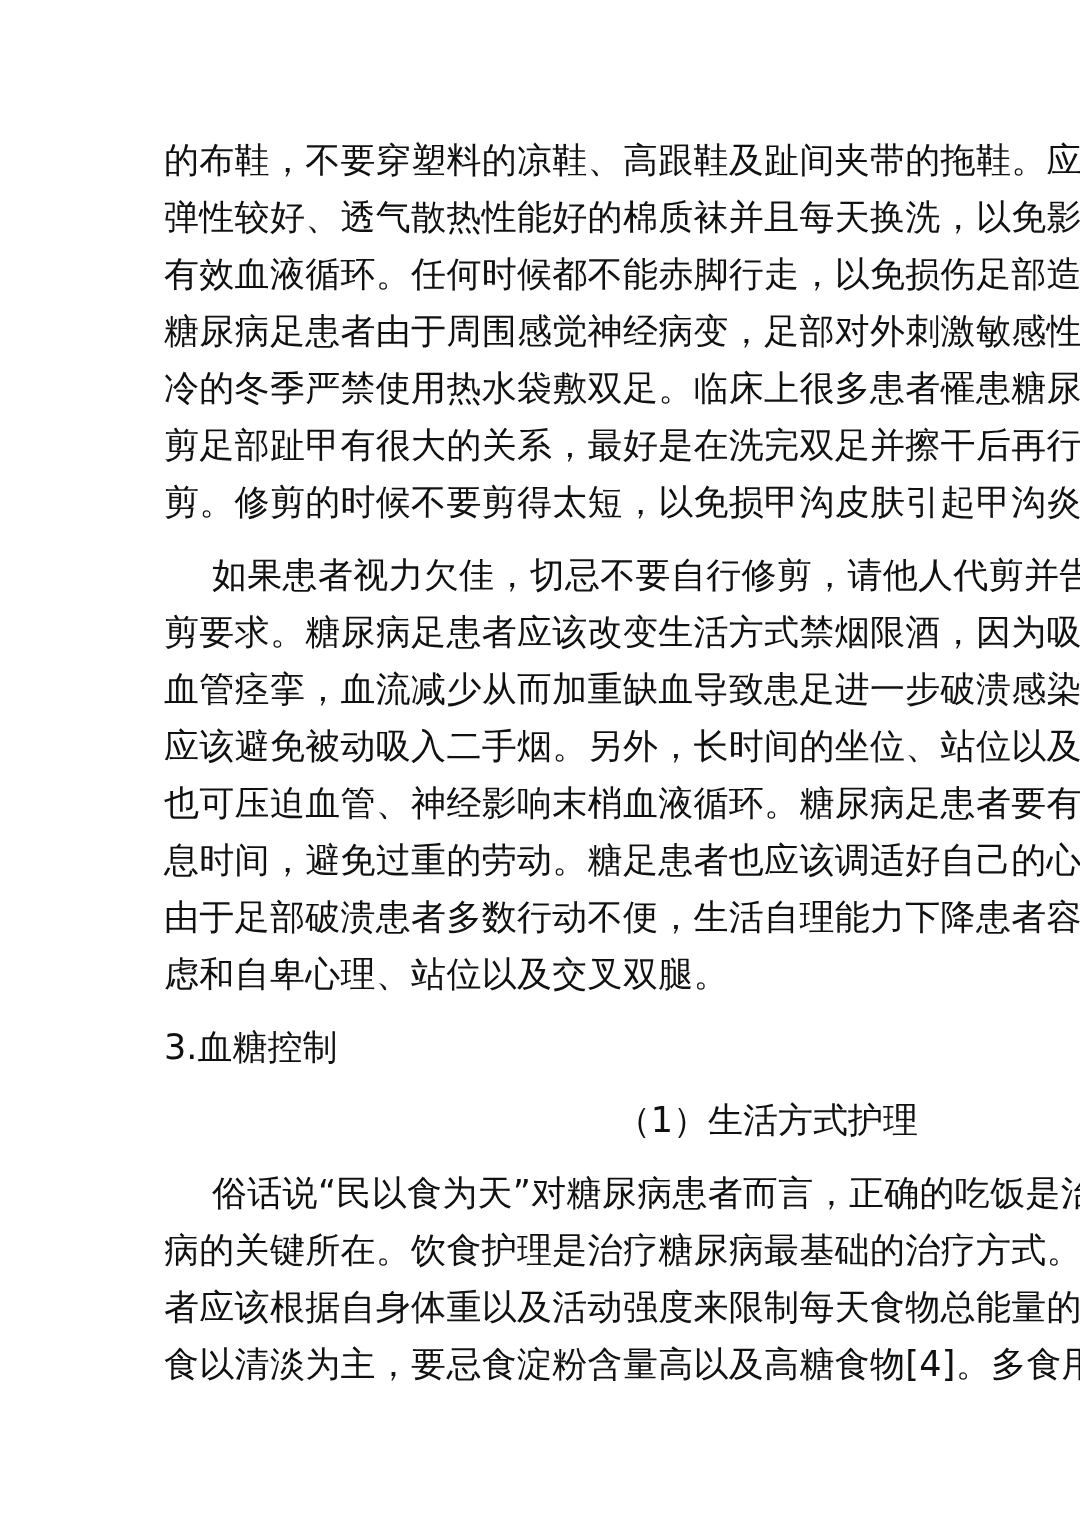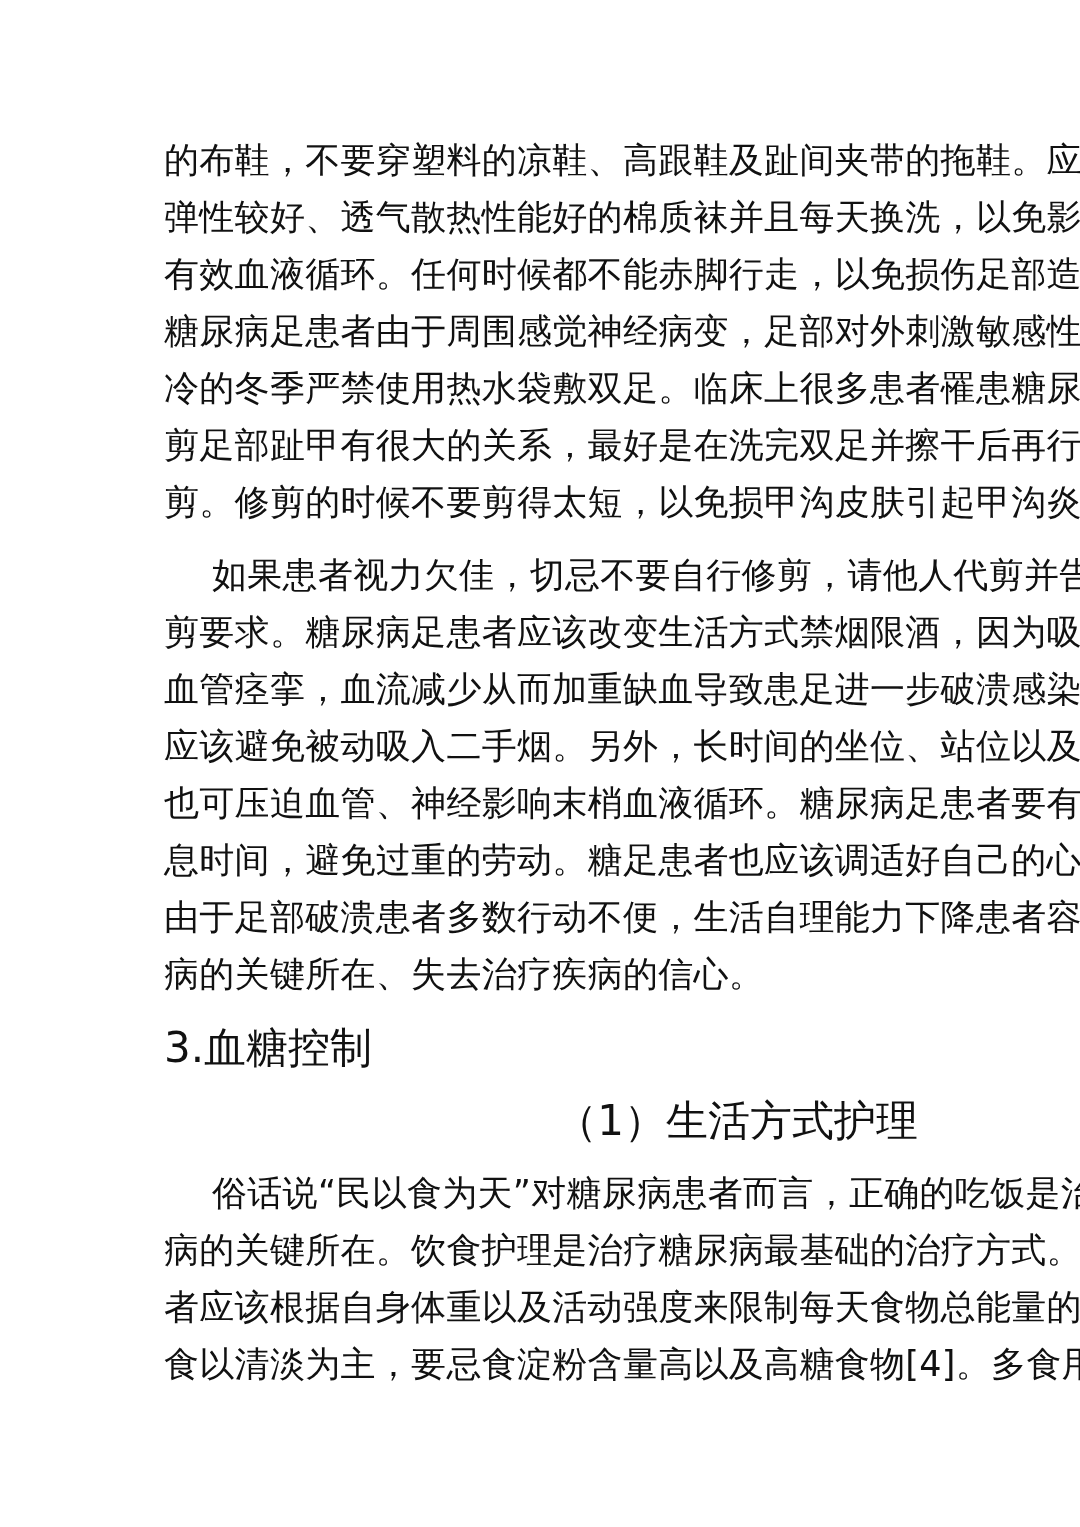--- a/index.html
+++ b/index.html
@@ -34,21 +34,21 @@
     }
     .indent {
       padding-left: 48px;
     }
     .para {
       margin-bottom: 16px;
     }
     .heading {
       height: 57px;
       line-height: 57px;
-      font-size: 42px;
+      font-size: 35px;
       white-space: nowrap;
     }
     .h3 { margin-top: 16px; margin-bottom: 16px; }
     .h4 { margin-bottom: 16px; padding-left: 0; text-align: right; }
   </style>
 </head>
 <body>
 
 <div class="page">
 
@@ -63,21 +63,21 @@
   </div>
 
   <div class="para">
     <div class="line justify indent">如果患者视力欠佳，切忌不要自行修剪，请他人代剪并告知其修</div>
     <div class="line justify">剪要求。糖尿病足患者应该改变生活方式禁烟限酒，因为吸烟可造成</div>
     <div class="line justify">血管痉挛，血流减少从而加重缺血导致患足进一步破溃感染，同时也</div>
     <div class="line justify">应该避免被动吸入二手烟。另外，长时间的坐位、站位以及交叉双腿</div>
     <div class="line justify">也可压迫血管、神经影响末梢血液循环。糖尿病足患者要有充足的休</div>
     <div class="line justify">息时间，避免过重的劳动。糖足患者也应该调适好自己的心理状态，</div>
     <div class="line justify">由于足部破溃患者多数行动不便，生活自理能力下降患者容易产生焦</div>
-    <div class="line">病的关键所在、失去治疗疾病的信心。</div>
+    <div class="line">虑和自卑心理、站位以及交叉双腿。</div>
   </div>
 
   <div class="heading h3">3.血糖控制</div>
 
   <div class="heading h4">（1）生活方式护理</div>
 
   <div class="para">
     <div class="line justify indent">俗话说“民以食为天”对糖尿病患者而言，正确的吃饭是治疗疾</div>
     <div class="line justify">病的关键所在。饮食护理是治疗糖尿病最基础的治疗方式。糖尿病患</div>
     <div class="line justify">者应该根据自身体重以及活动强度来限制每天食物总能量的摄入，饮</div>

